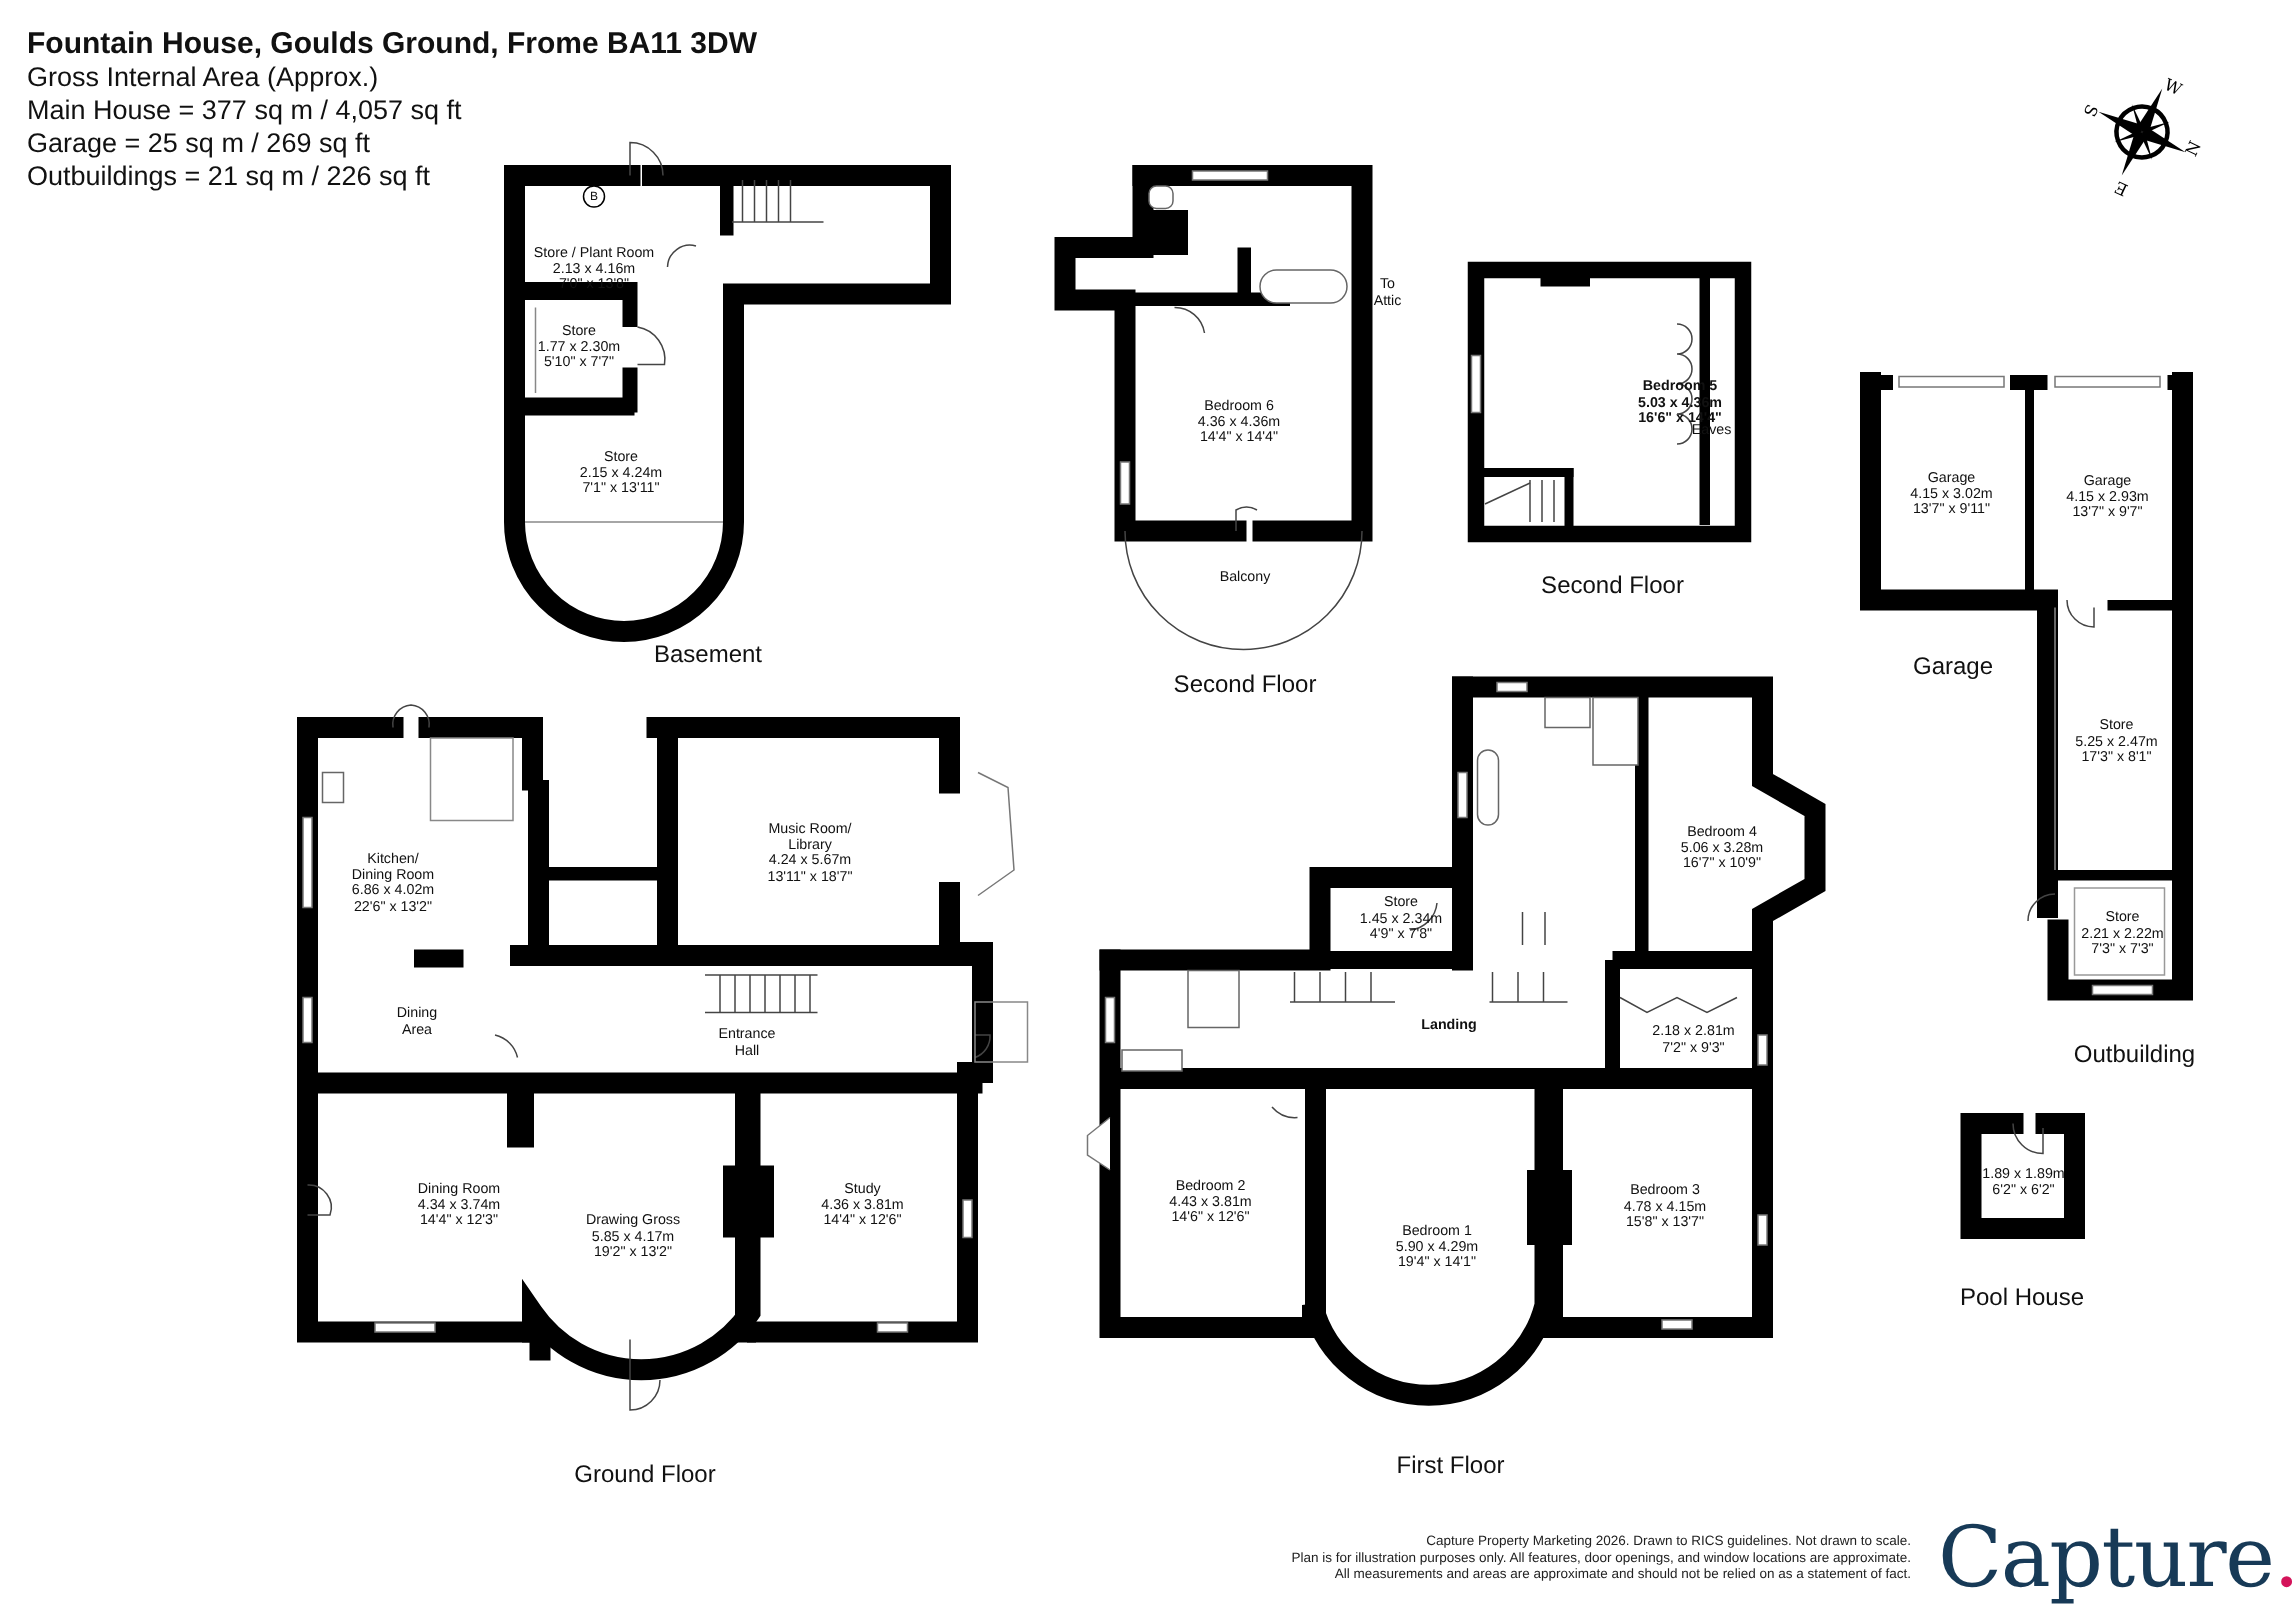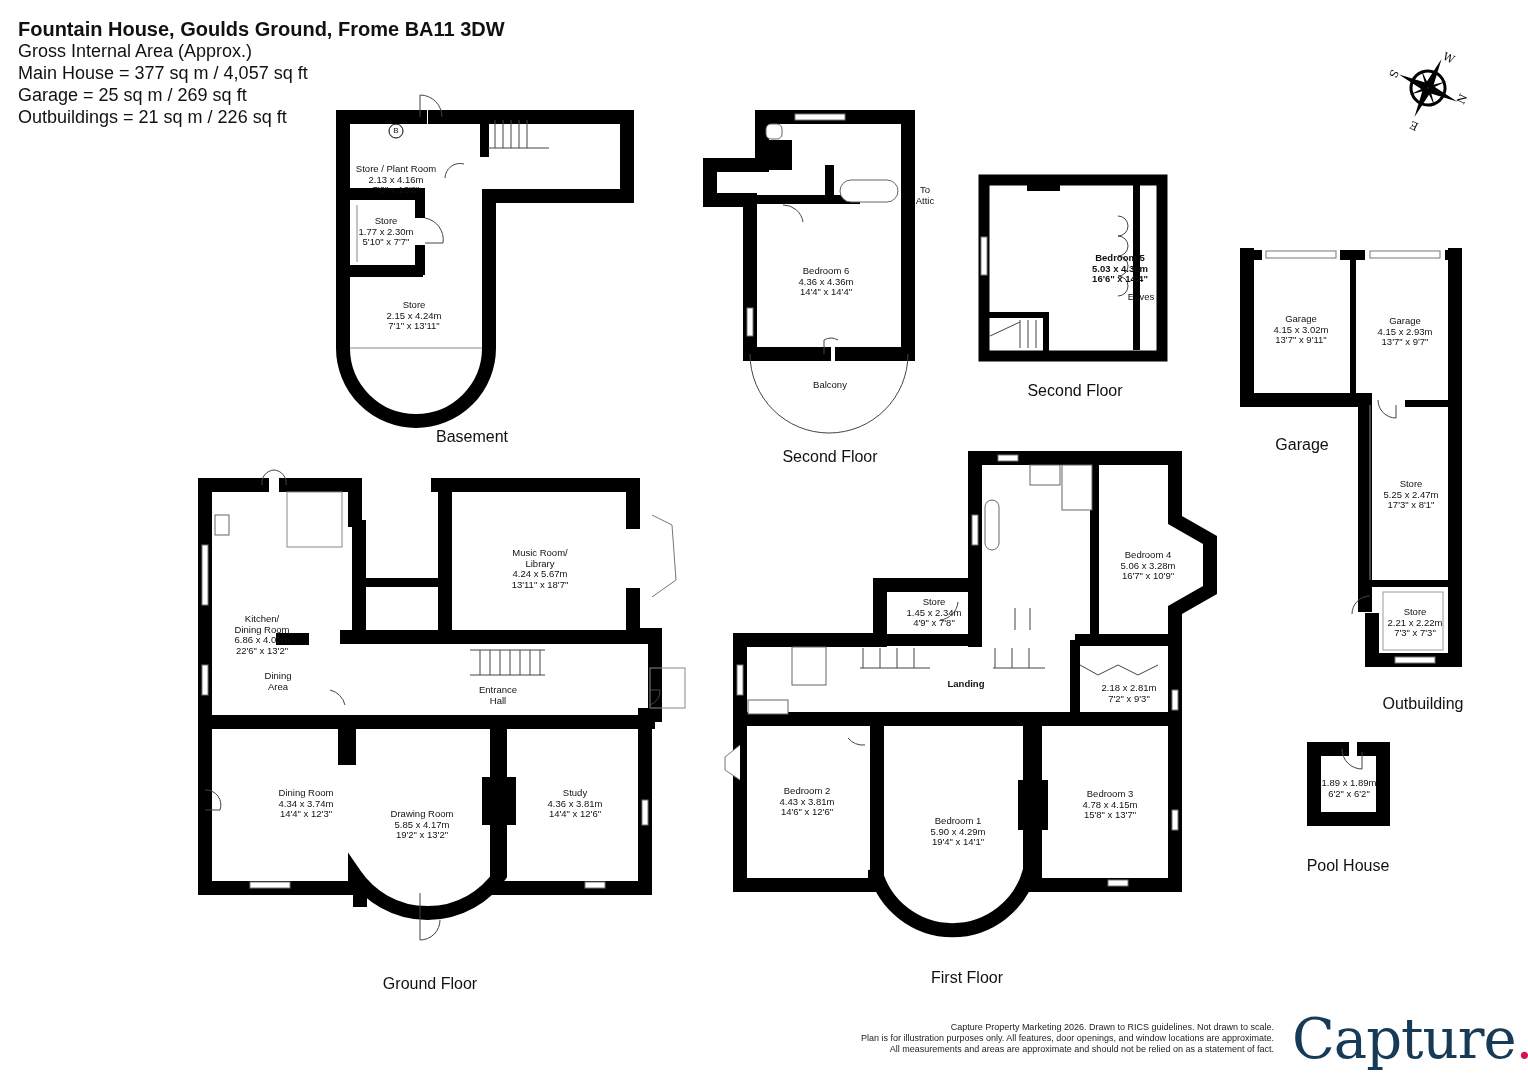--- a/index.html
+++ b/index.html
@@ -245,42 +245,42 @@
 </div>
 <div class="rl" style="left:830px; top:380px;">Balcony</div>
 <div class="rl" style="left:925px; top:185px; width:26px; white-space:normal;">To Attic</div>
 <div class="fl" style="left:830px; top:448px;">Second Floor</div>
 
 <div class="rl" style="left:1120px; top:253px;font-weight:bold;">
   <div>Bedroom 5</div>
   <div>5.03 x 4.36m</div>
   <div>16'6" x 14'4"</div>
 </div>
-<div class="rl" style="left:1141px; top:292px;text-align:center;">Eaves</div>
+<div class="rl" style="left:1141px; top:282px;text-align:center;">Eaves</div>
 <div class="fl" style="left:1075px; top:382px;">Second Floor</div>
 
 <div class="rl" style="left:262px; top:568px;">
-  <div style="white-space:normal; width:60px;margin-top:46px;">Kitchen/ Dining Room</div>
+  <div style="white-space:normal; width:60px;">Kitchen/ Dining Room</div>
   <div>6.86 x 4.02m</div>
   <div>22'6" x 13'2"</div>
 </div>
 <div class="rl" style="left:278px; top:671px; white-space:normal; width:40px;">Dining Area</div>
 <div class="rl" style="left:540px; top:548px;">
   <div style="white-space:normal; width:70px;">Music Room/ Library</div>
   <div>4.24 x 5.67m</div>
   <div>13'11" x 18'7"</div>
 </div>
 <div class="rl" style="left:498px; top:685px; white-space:normal; width:50px;">Entrance Hall</div>
 <div class="rl" style="left:274px; top:788px;margin-left:32px;">
   <div>Dining Room</div>
   <div>4.34 x 3.74m</div>
   <div>14'4" x 12'3"</div>
 </div>
 <div class="rl" style="left:422px; top:809px;">
-  <div>Drawing Room</div>
+  <div>Drawing Gross</div>
   <div>5.85 x 4.17m</div>
   <div>19'2" x 13'2"</div>
 </div>
 <div class="rl" style="left:575px; top:788px;">
   <div>Study</div>
   <div>4.36 x 3.81m</div>
   <div>14'4" x 12'6"</div>
 </div>
 <div class="fl" style="left:430px; top:975px;">Ground Floor</div>
 

